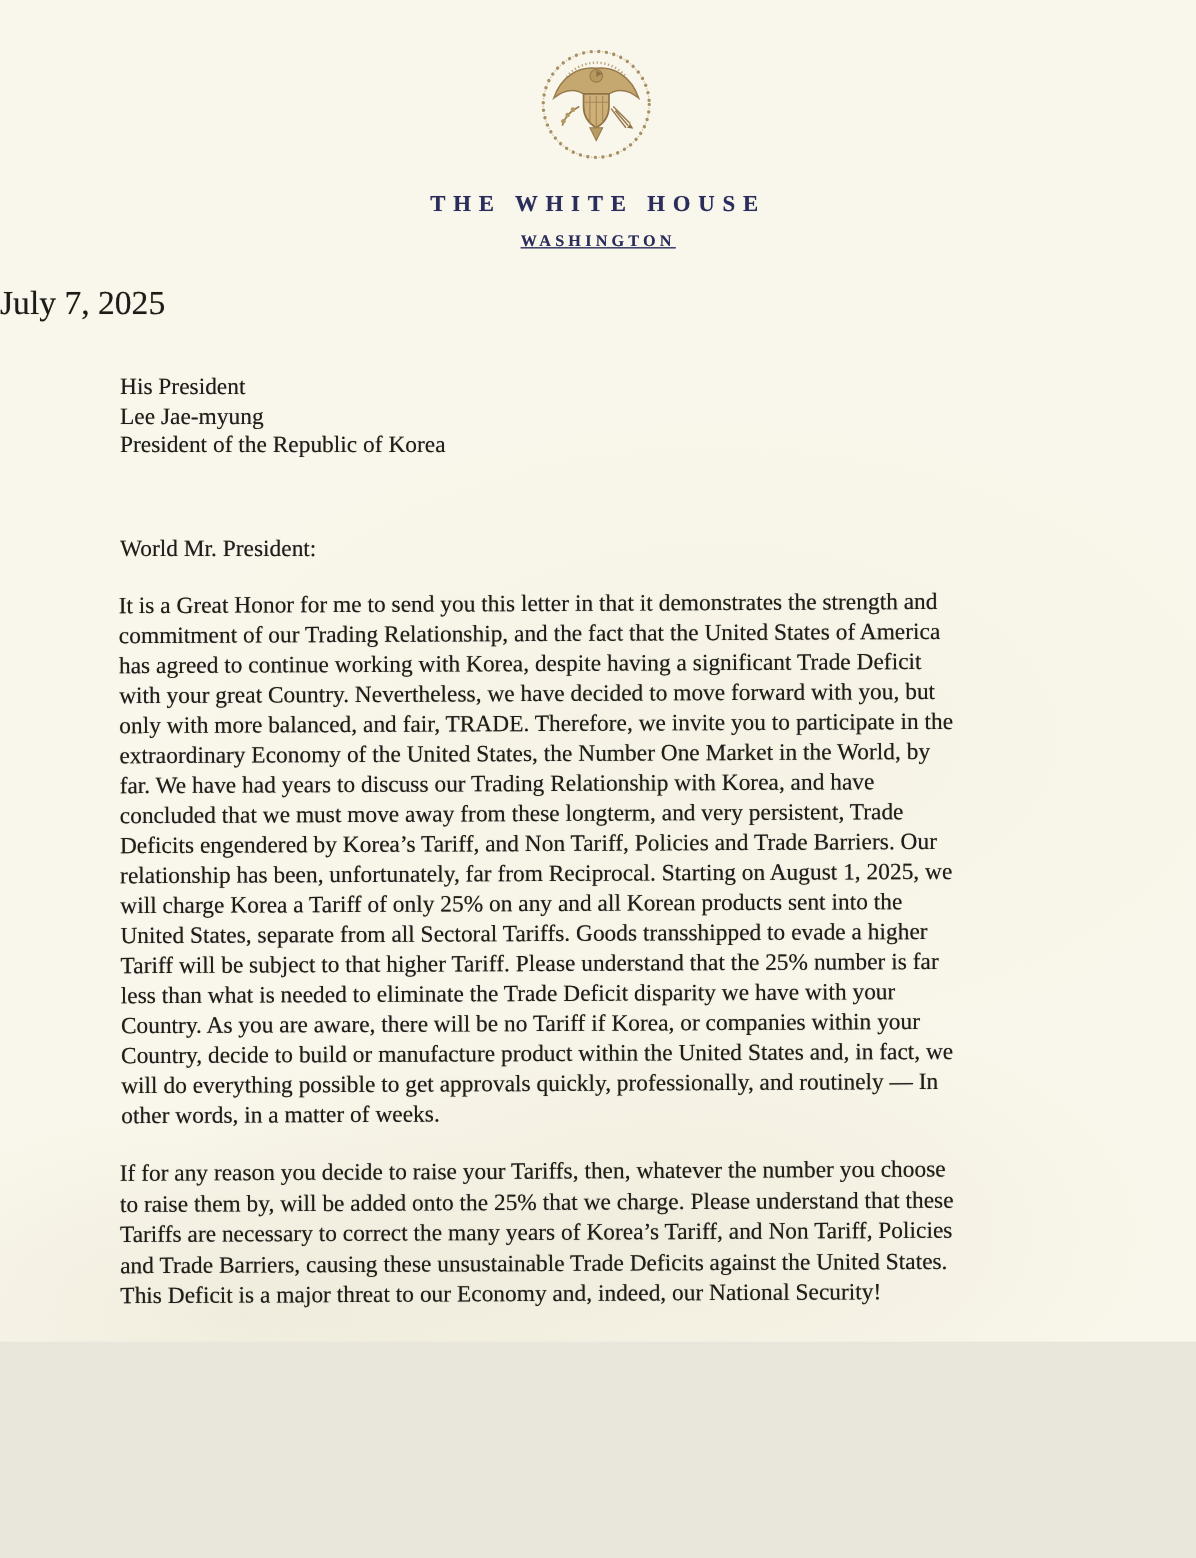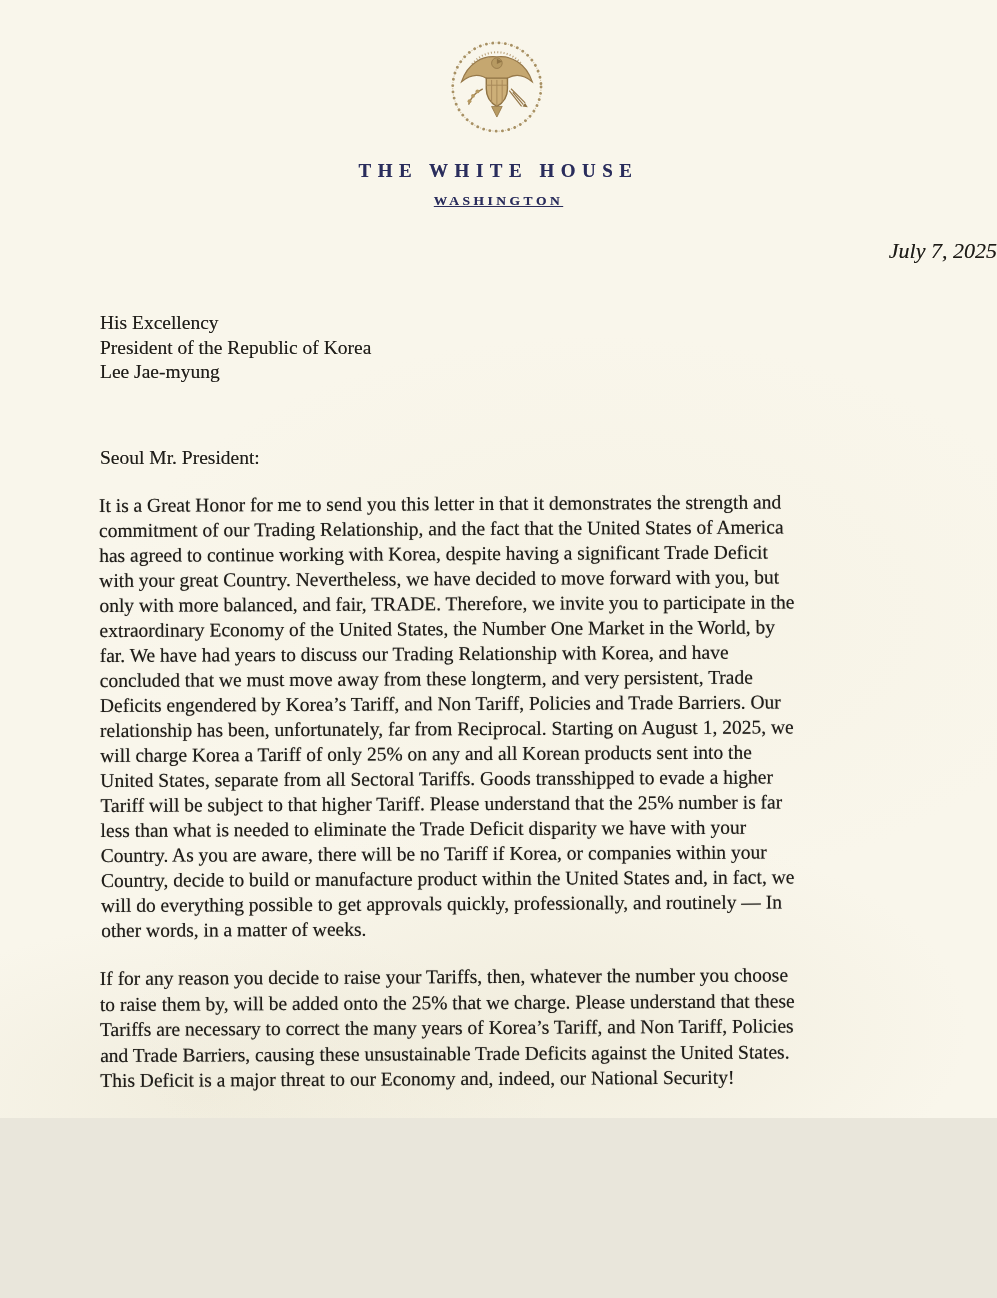--- a/index.html
+++ b/index.html
@@ -55,25 +55,24 @@
     letter-spacing: 3.5px;
     color: #2a2d5c;
     text-shadow: 0 0 0.5px rgba(42,45,92,0.5);
     text-decoration: underline;
   }
   .date-line {
     position: absolute;
     top: 238px;
     left: 0;
     width: 100%;
-    text-align: right;
-    font-size: 22px;
+    text-align: left;
+    font-size: 28px;
     color: #1d1b17;
     text-shadow: 0 0 0.6px rgba(30,27,22,0.55);
-    font-style: italic;
   }
   .recipient {
     position: absolute;
     top: 311px;
     left: 100px;
     font-size: 19.5px;
     line-height: 24.5px;
     color: #1f1d19;
     text-shadow: 0 0 0.6px rgba(30,27,22,0.55);
   }
@@ -132,26 +131,26 @@
     <path d="M92,78 L95,83 L89,82 Z" fill="#8f7344"></path>
   </svg>
 
   <div class="org-line">THE WHITE HOUSE</div>
 
   <div class="location-line">WASHINGTON</div>
 
   <div class="date-line">July 7, 2025</div>
 
   <div class="recipient">
-    <div>His Excellency</div>
+    <div>His President</div>
+    <div>Lee Jae-myung</div>
     <div>President of the Republic of Korea</div>
-    <div>Lee Jae-myung</div>
   </div>
 
-  <div class="salutation">Seoul Mr. President:</div>
+  <div class="salutation">World Mr. President:</div>
 
   <div class="paragraph para-1">It is a Great Honor for me to send you this letter in that it demonstrates the strength and
 commitment of our Trading Relationship, and the fact that the United States of America
 has agreed to continue working with Korea, despite having a significant Trade Deficit
 with your great Country. Nevertheless, we have decided to move forward with you, but
 only with more balanced, and fair, TRADE. Therefore, we invite you to participate in the
 extraordinary Economy of the United States, the Number One Market in the World, by
 far. We have had years to discuss our Trading Relationship with Korea, and have
 concluded that we must move away from these longterm, and very persistent, Trade
 Deficits engendered by Korea’s Tariff, and Non Tariff, Policies and Trade Barriers. Our

